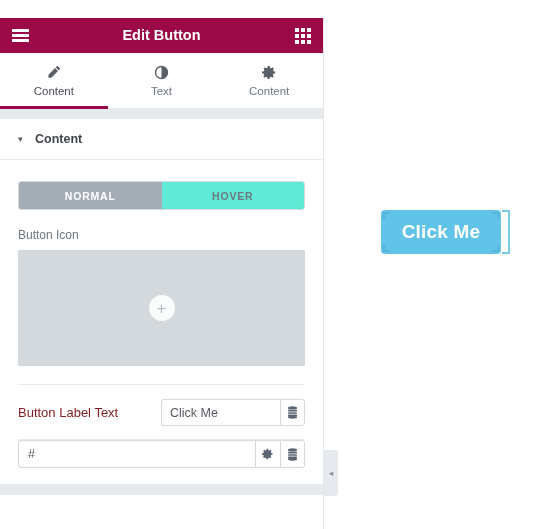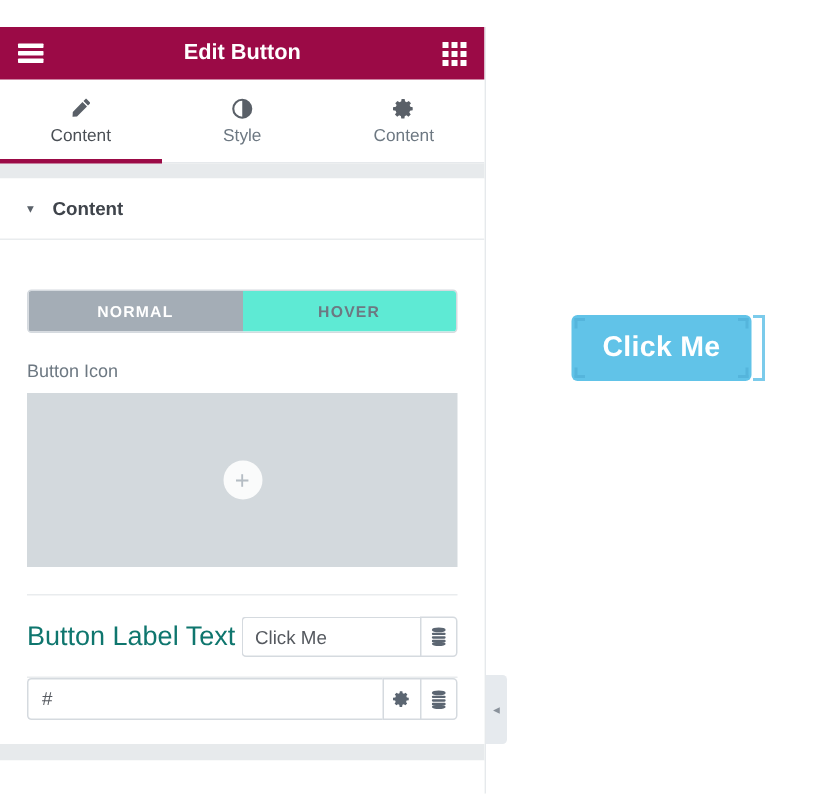--- a/index.html
+++ b/index.html
@@ -184,21 +184,20 @@
   .panel-body { padding: 0 18px; background:#ffffff; }
 
   
   .toggle-row { padding-top: 21px; }
   .seg {
     display: flex;
     height: 29px;
     border: 1px solid #d5dadf;
     border-radius: 3px;
     overflow: hidden;
-    margin-top: 12px;
   }
   .seg-item {
     flex: 1;
     display: flex;
     align-items: center;
     justify-content: center;
     font-size: 10.5px;
     font-weight: bold;
     letter-spacing: 0.8px;
     color: #6d7882;
@@ -237,21 +236,21 @@
 
   .row-divider { border-top: 1px solid #e9ecee; margin-top: 18px; }
 
   
   .lrow {
     display: flex;
     align-items: center;
     justify-content: space-between;
     padding: 14px 0 13px 0;
   }
-  .lrow .lbl { font-size: 18px; color: #0f766e; }
+  .lrow .lbl { font-size: 13px; color: #7f1d1d; }
   .ctrl-group {
     display: flex;
     align-items: stretch;
     height: 27px;
   }
   .text-input {
     width: 119px;
     border: 1px solid #d5dadf;
     border-right: none;
     border-radius: 3px 0 0 3px;
@@ -372,21 +371,21 @@
         <span>Content</span>
       </div>
 
       <div class="tab">
         <span class="ticon">
           <svg viewBox="0 0 16 16" width="15" height="15">
             <circle cx="8" cy="8" r="6.4" fill="none" stroke="#5a6068" stroke-width="1.5"></circle>
             <path d="M8 1.6a6.4 6.4 0 0 1 0 12.8z" fill="#5a6068"></path>
           </svg>
         </span>
-        <span>Style</span>
+        <span>Text</span>
       </div>
 
       <div class="tab">
         <span class="ticon">
           <svg viewBox="0 0 16 16" width="15" height="15" fill="#5a6068">
             <path d="M8 5.4a2.6 2.6 0 1 0 0 5.2 2.6 2.6 0 0 0 0-5.2zm0 4a1.4 1.4 0 1 1 0-2.8 1.4 1.4 0 0 1 0 2.8z"></path>
             <path d="M14 9.1V6.9l-1.7-.3a4.6 4.6 0 0 0-.5-1.2l1-1.4-1.6-1.6-1.4 1a4.6 4.6 0 0 0-1.2-.5L8.3 1H6.1l-.3 1.9c-.4.1-.8.3-1.2.5l-1.4-1-1.6 1.6 1 1.4c-.2.4-.4.8-.5 1.2L0 6.9v2.2l1.9.3c.1.4.3.8.5 1.2l-1 1.4 1.6 1.6 1.4-1c.4.2.8.4 1.2.5l.3 1.9h2.2l.3-1.9c.4-.1.8-.3 1.2-.5l1.4 1 1.6-1.6-1-1.4c.2-.4.4-.8.5-1.2l1.9-.3z"></path>
           </svg>
         </span>
         <span>Content</span>

